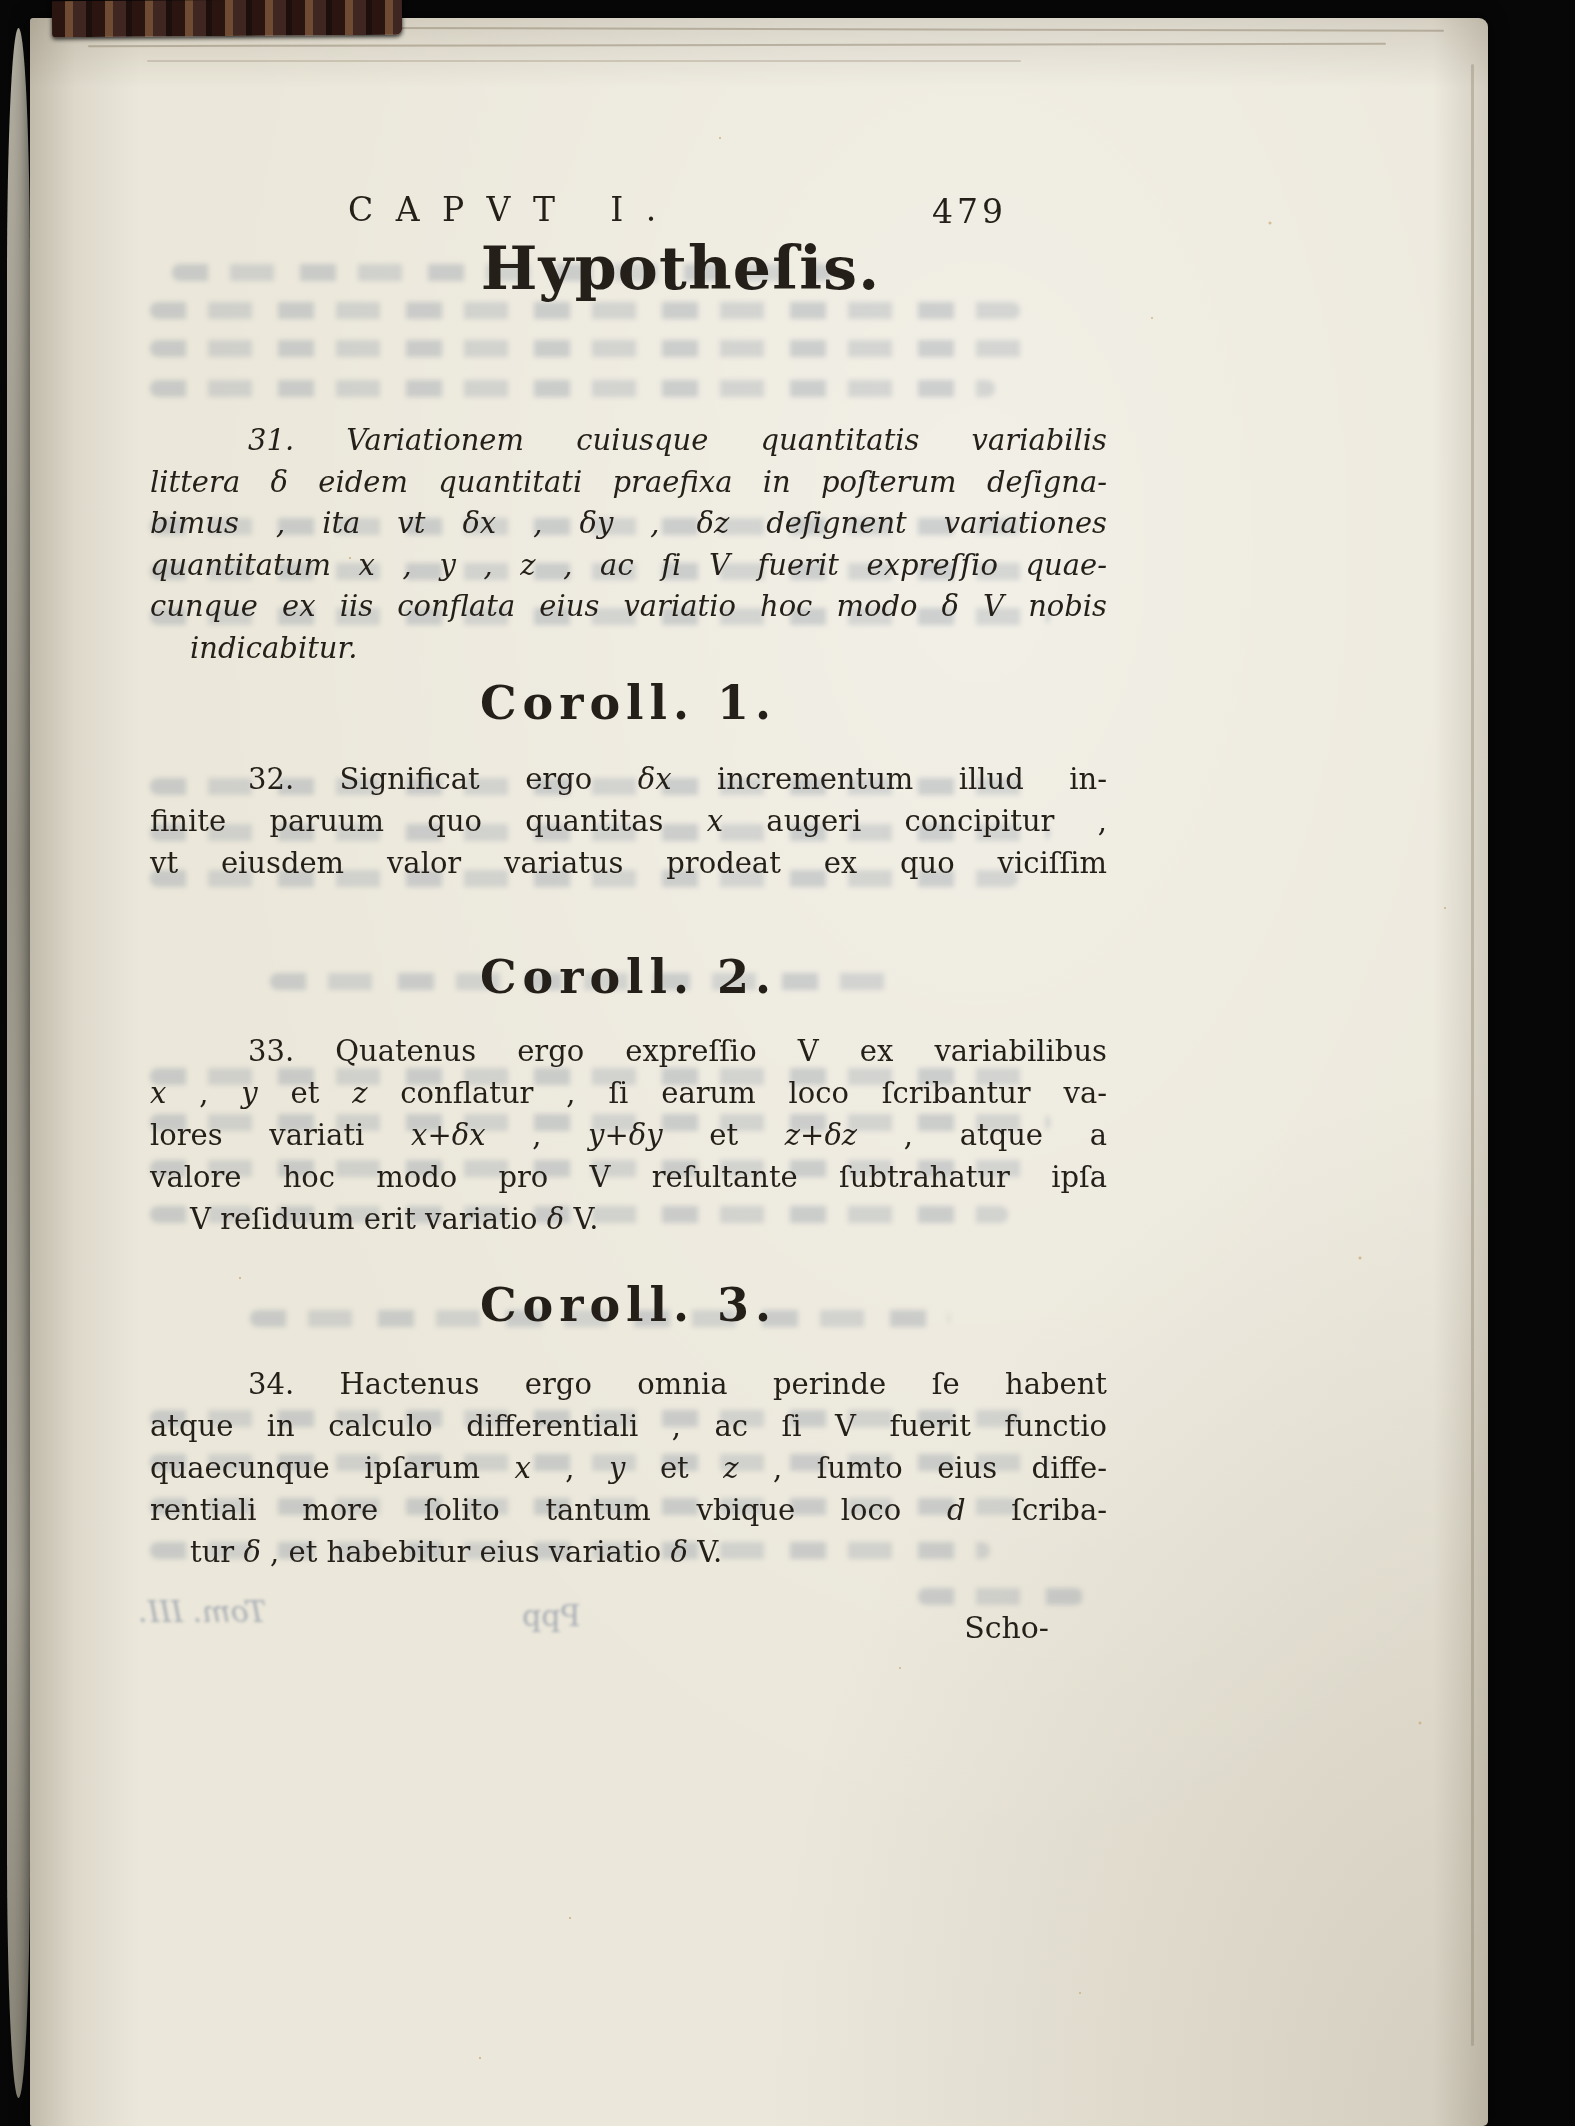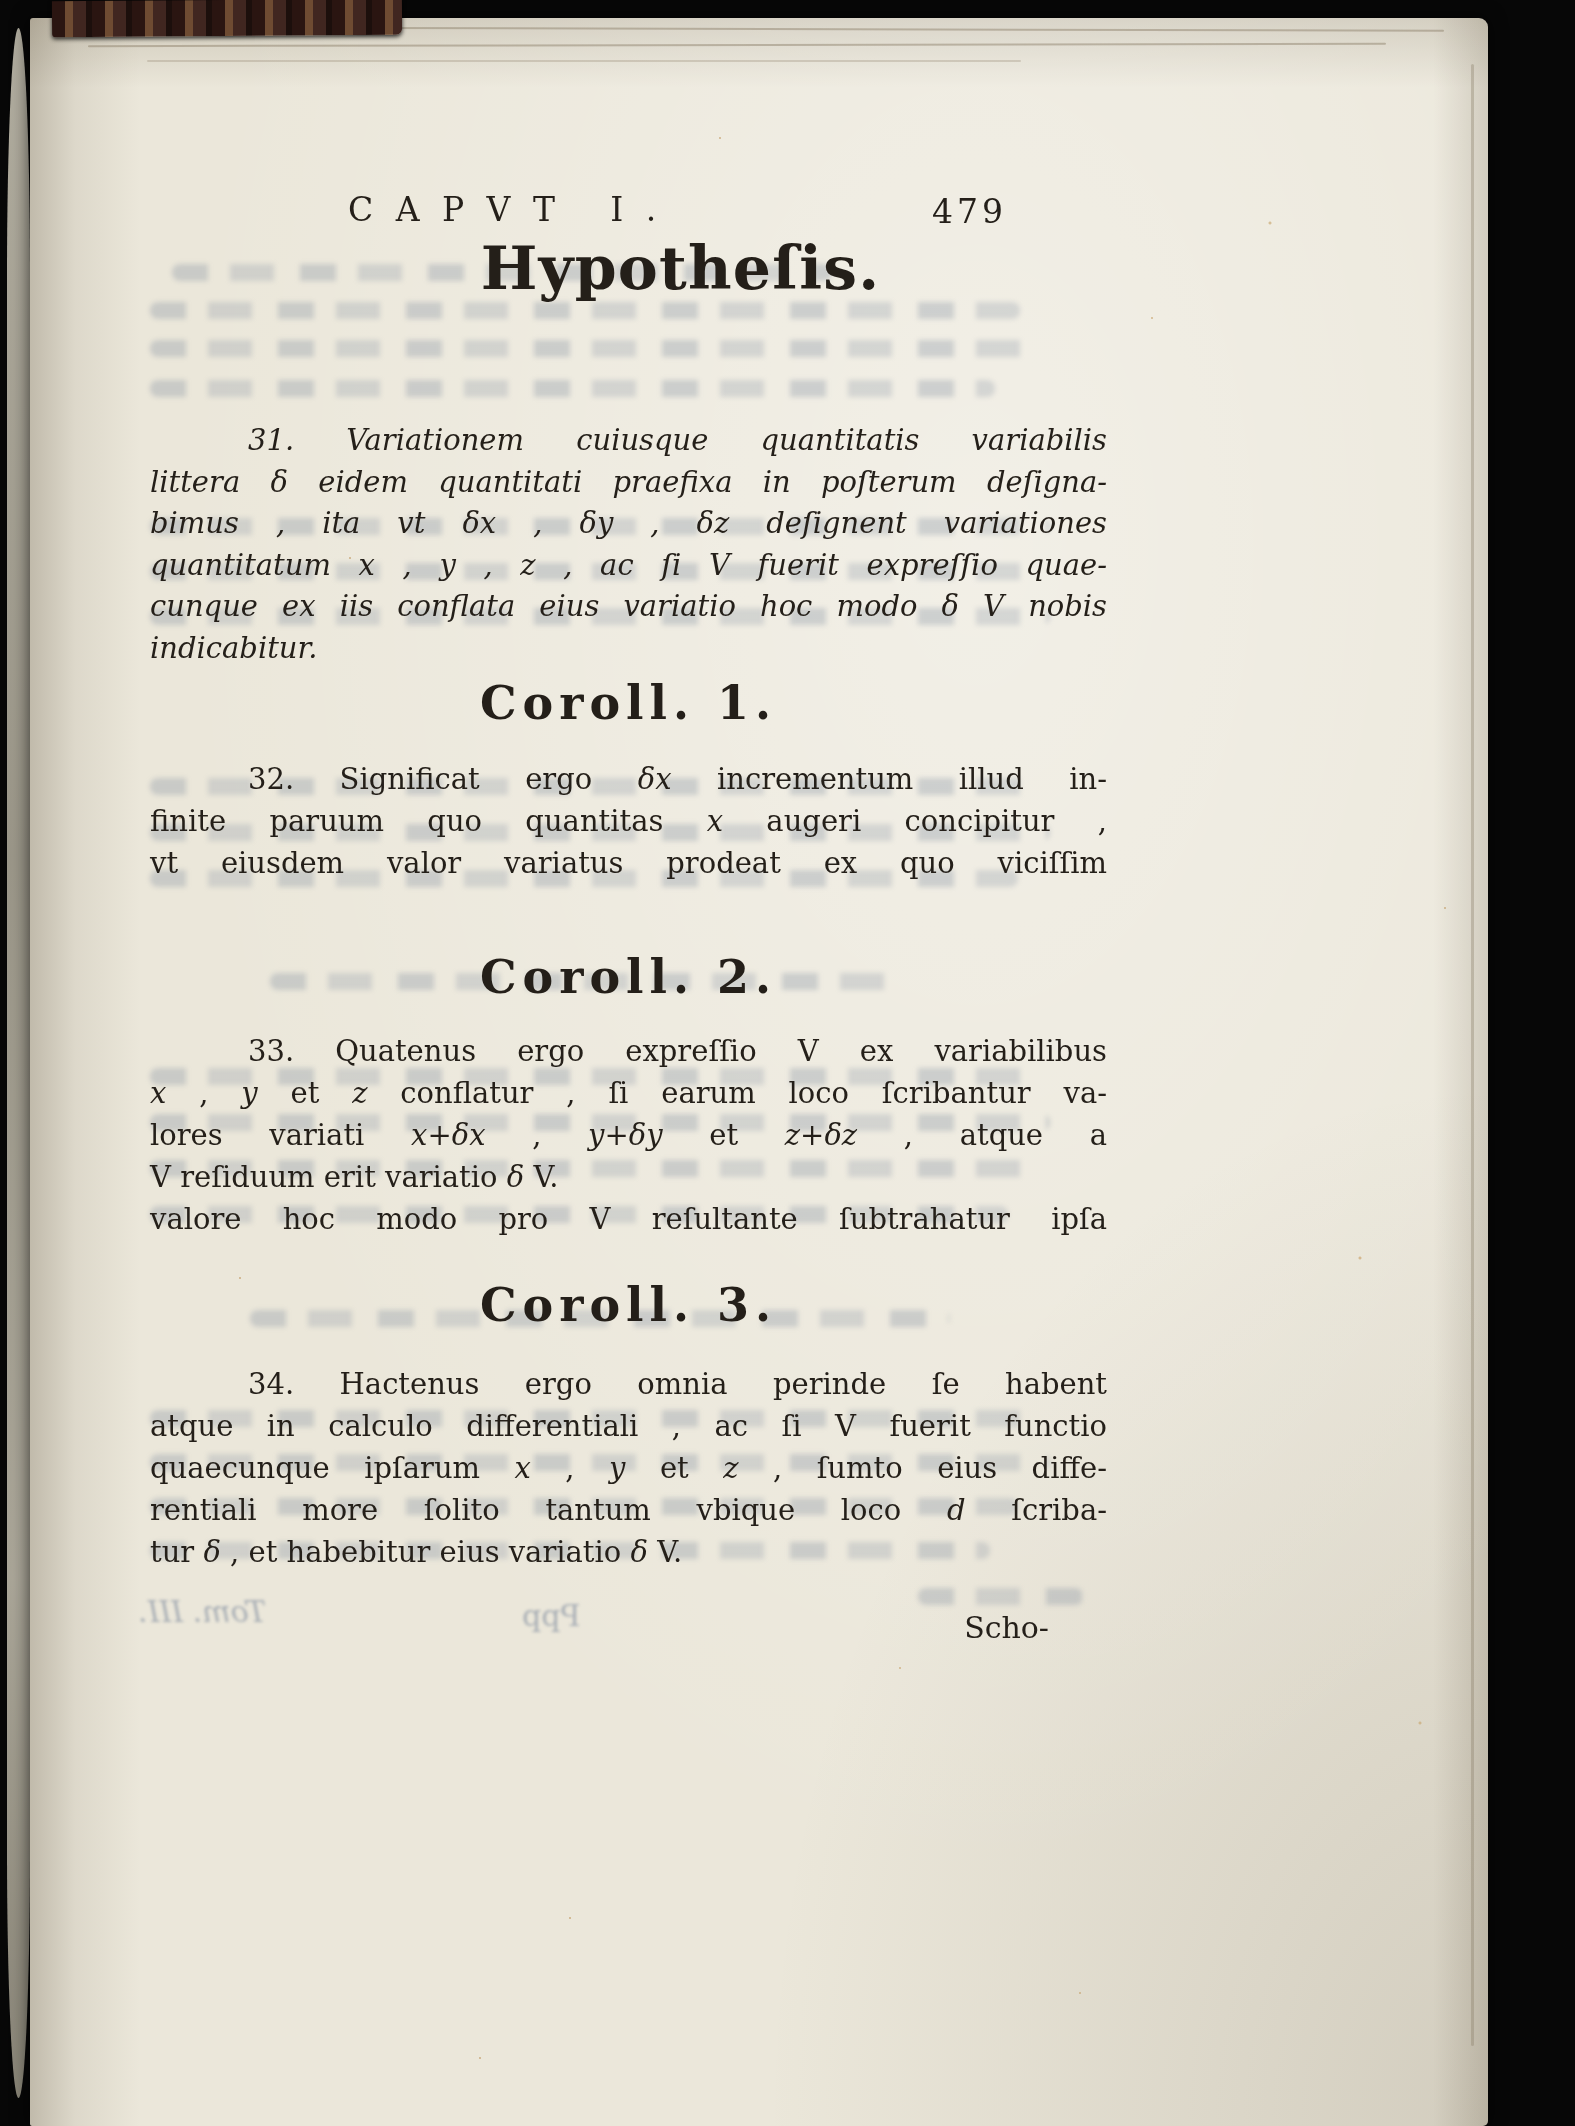--- a/index.html
+++ b/index.html
@@ -87,21 +87,21 @@
 
   .para{position:absolute;left:0;width:957px;font-size:29px;line-height:41.5px;}
   .para.it{font-style:italic;}
   .p31{top:402px;}
   .p32{top:740px;line-height:42px;}
   .p33{top:1012px;line-height:42px;}
   .p34{top:1345px;line-height:42px;}
 
   .line{text-align:justify;text-align-last:justify;white-space:normal;}
   .line.ind{text-indent:98px;}
-  .line.end{text-align-last:left;}
+  .line.end{text-align-last:left;margin-left:40px;}
 
   .coroll{
     position:absolute;left:0;width:100%;margin:0;text-align:center;
     font-size:46px;font-weight:bold;letter-spacing:.13em;
   }
   .c1{top:658px;}
   .c2{top:932px;}
   .c3{top:1260px;}
 
   .catchword{
@@ -192,22 +192,22 @@
         <div class="line">finite paruum quo quantitas <i>x</i> augeri concipitur ,</div>
         <div class="line">vt eiusdem valor variatus prodeat ex quo viciſſim</div>
       </div>
 
       <h2 class="coroll c2">Coroll. 2.</h2>
 
       <div class="para p33">
         <div class="line ind">33. Quatenus ergo expreſſio V ex variabilibus</div>
         <div class="line"><i>x</i> , <i>y</i> et <i>z</i> conflatur , ſi earum loco ſcribantur va-</div>
         <div class="line">lores variati <i>x</i>+<i>δx</i> , <i>y</i>+<i>δy</i> et <i>z</i>+<i>δz</i> , atque a</div>
+        <div class="line">valore hoc modo pro V reſultante ſubtrahatur ipſa</div>
         <div class="line end">V reſiduum erit variatio <i>δ </i>V.</div>
-        <div class="line">valore hoc modo pro V reſultante ſubtrahatur ipſa</div>
       </div>
 
       <h2 class="coroll c3">Coroll. 3.</h2>
 
       <div class="para p34">
         <div class="line ind">34. Hactenus ergo omnia perinde ſe habent</div>
         <div class="line">atque in calculo differentiali , ac ſi V fuerit functio</div>
         <div class="line">quaecunque ipſarum <i>x</i> , <i>y</i> et <i>z</i> , ſumto eius diffe-</div>
         <div class="line">rentiali more ſolito tantum vbique loco <i>d</i> ſcriba-</div>
         <div class="line end">tur <i>δ </i>, et habebitur eius variatio <i>δ </i>V.</div>

